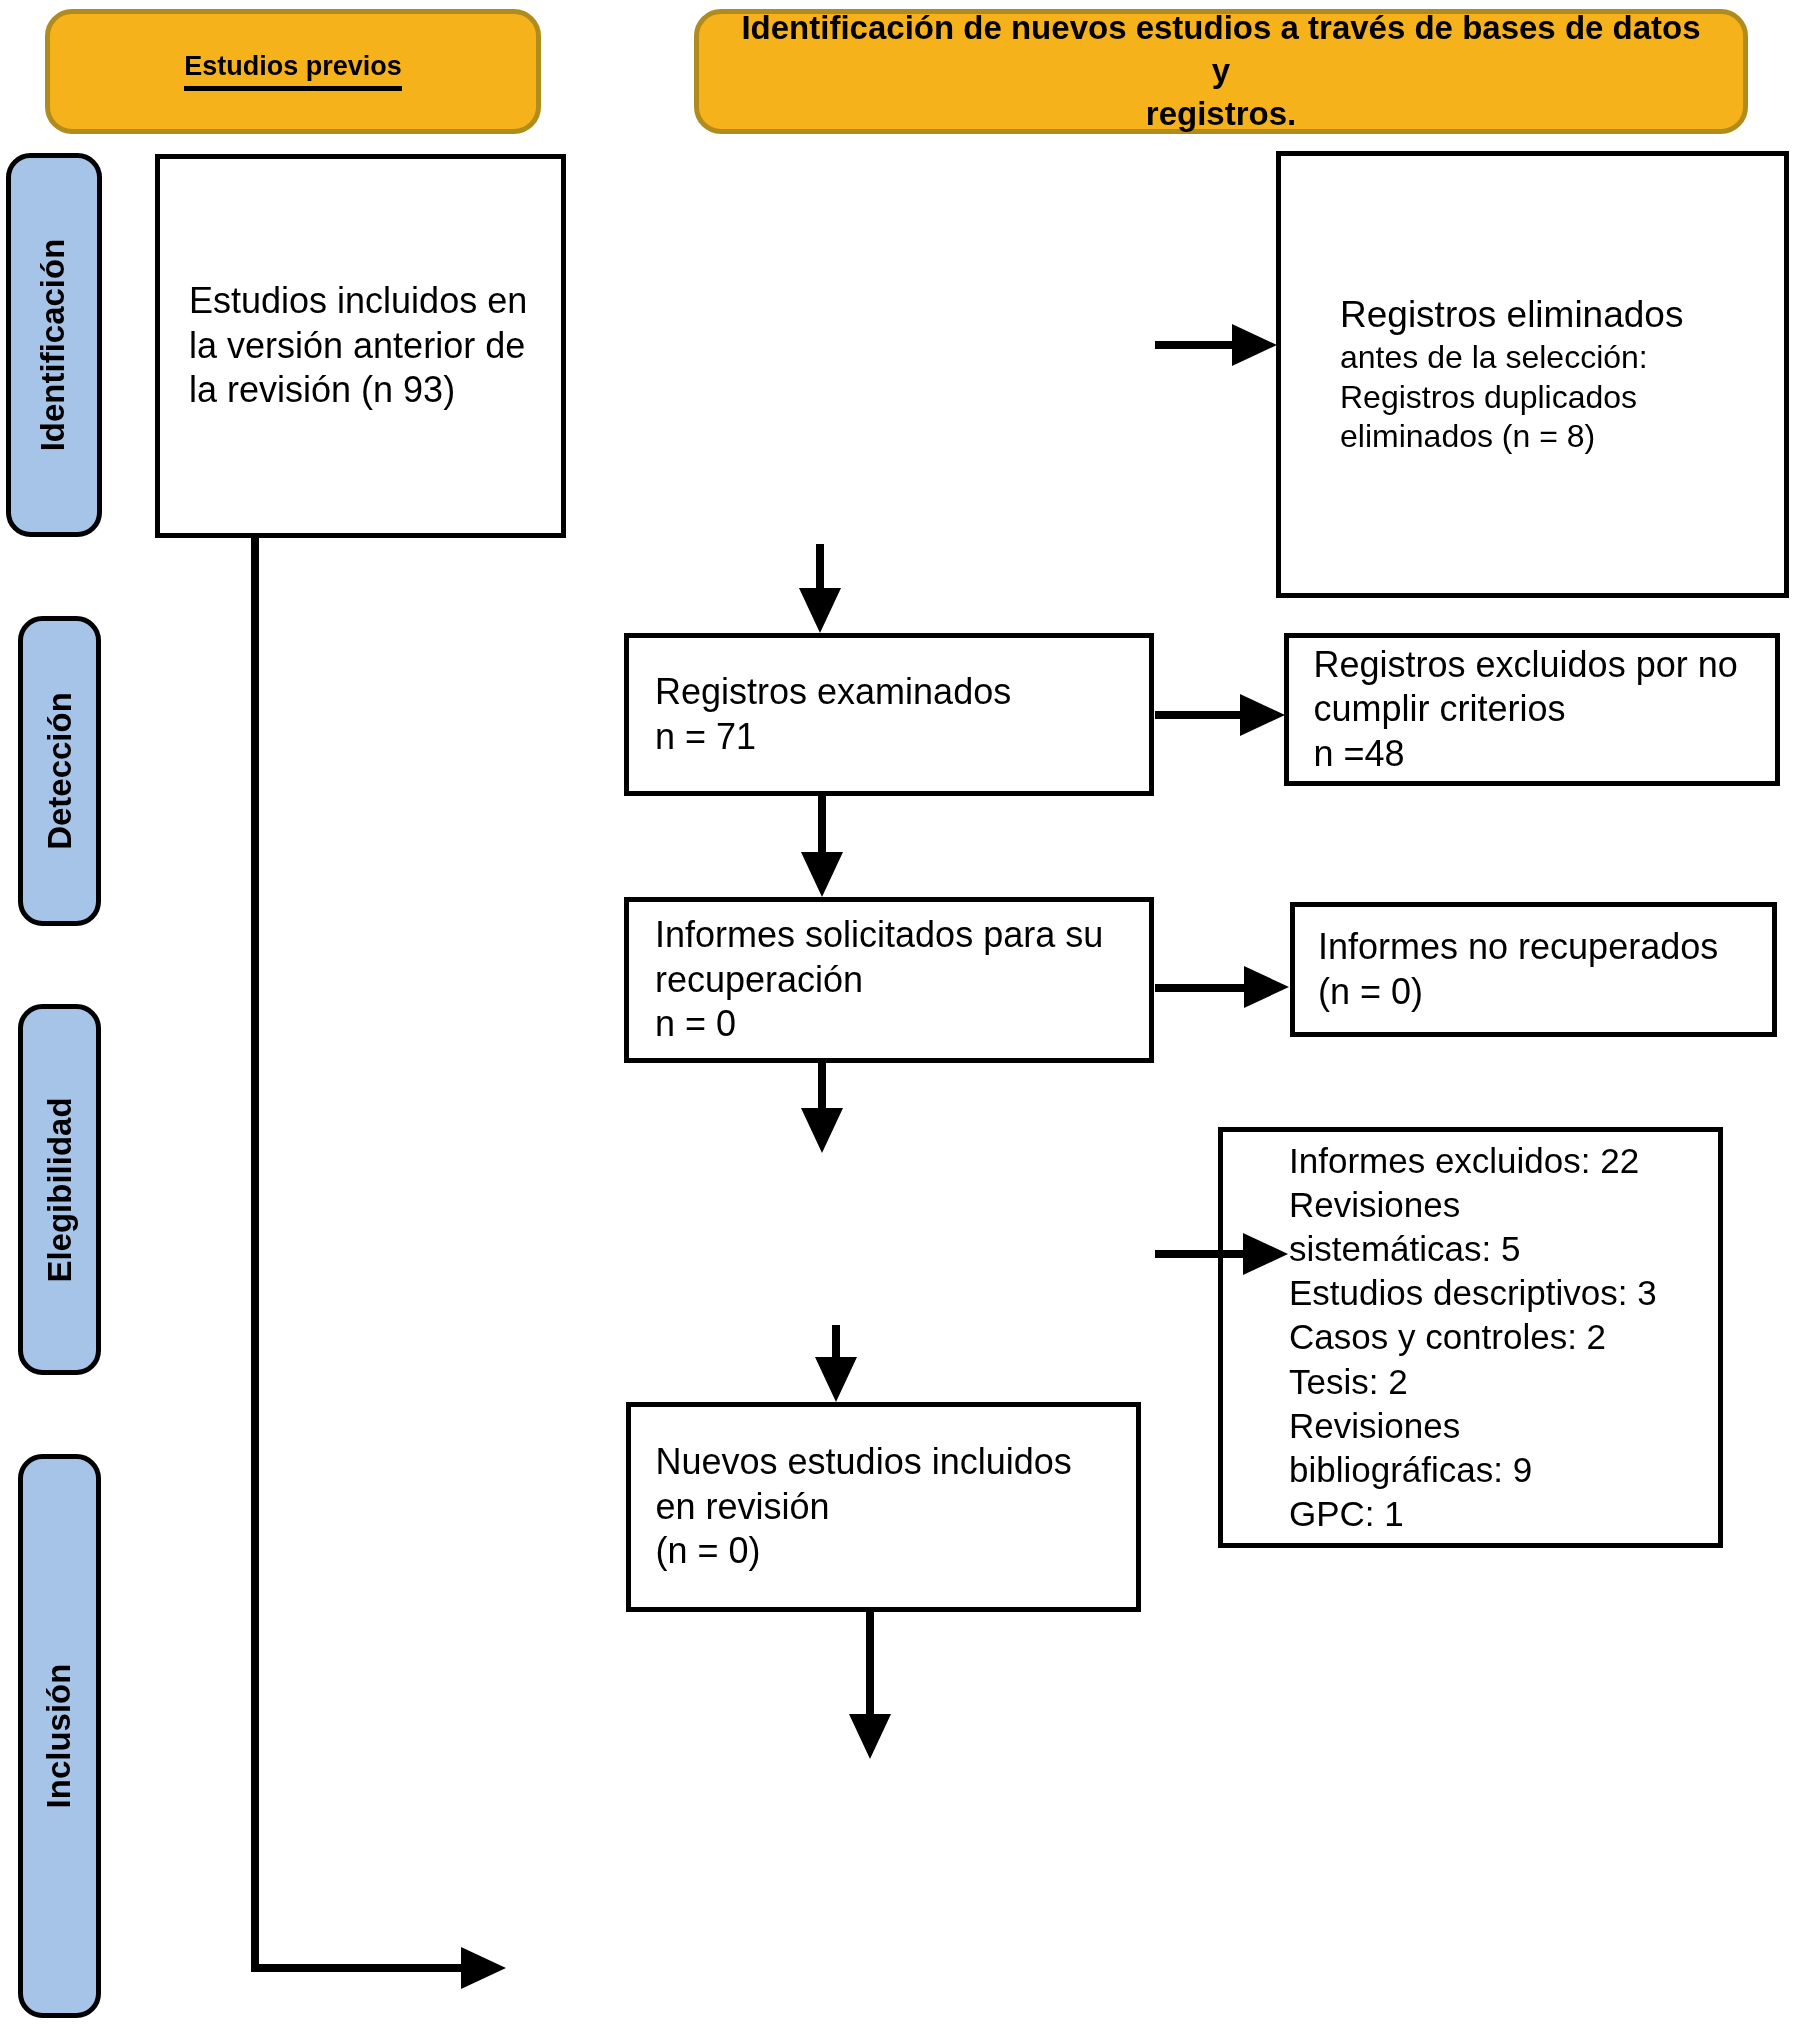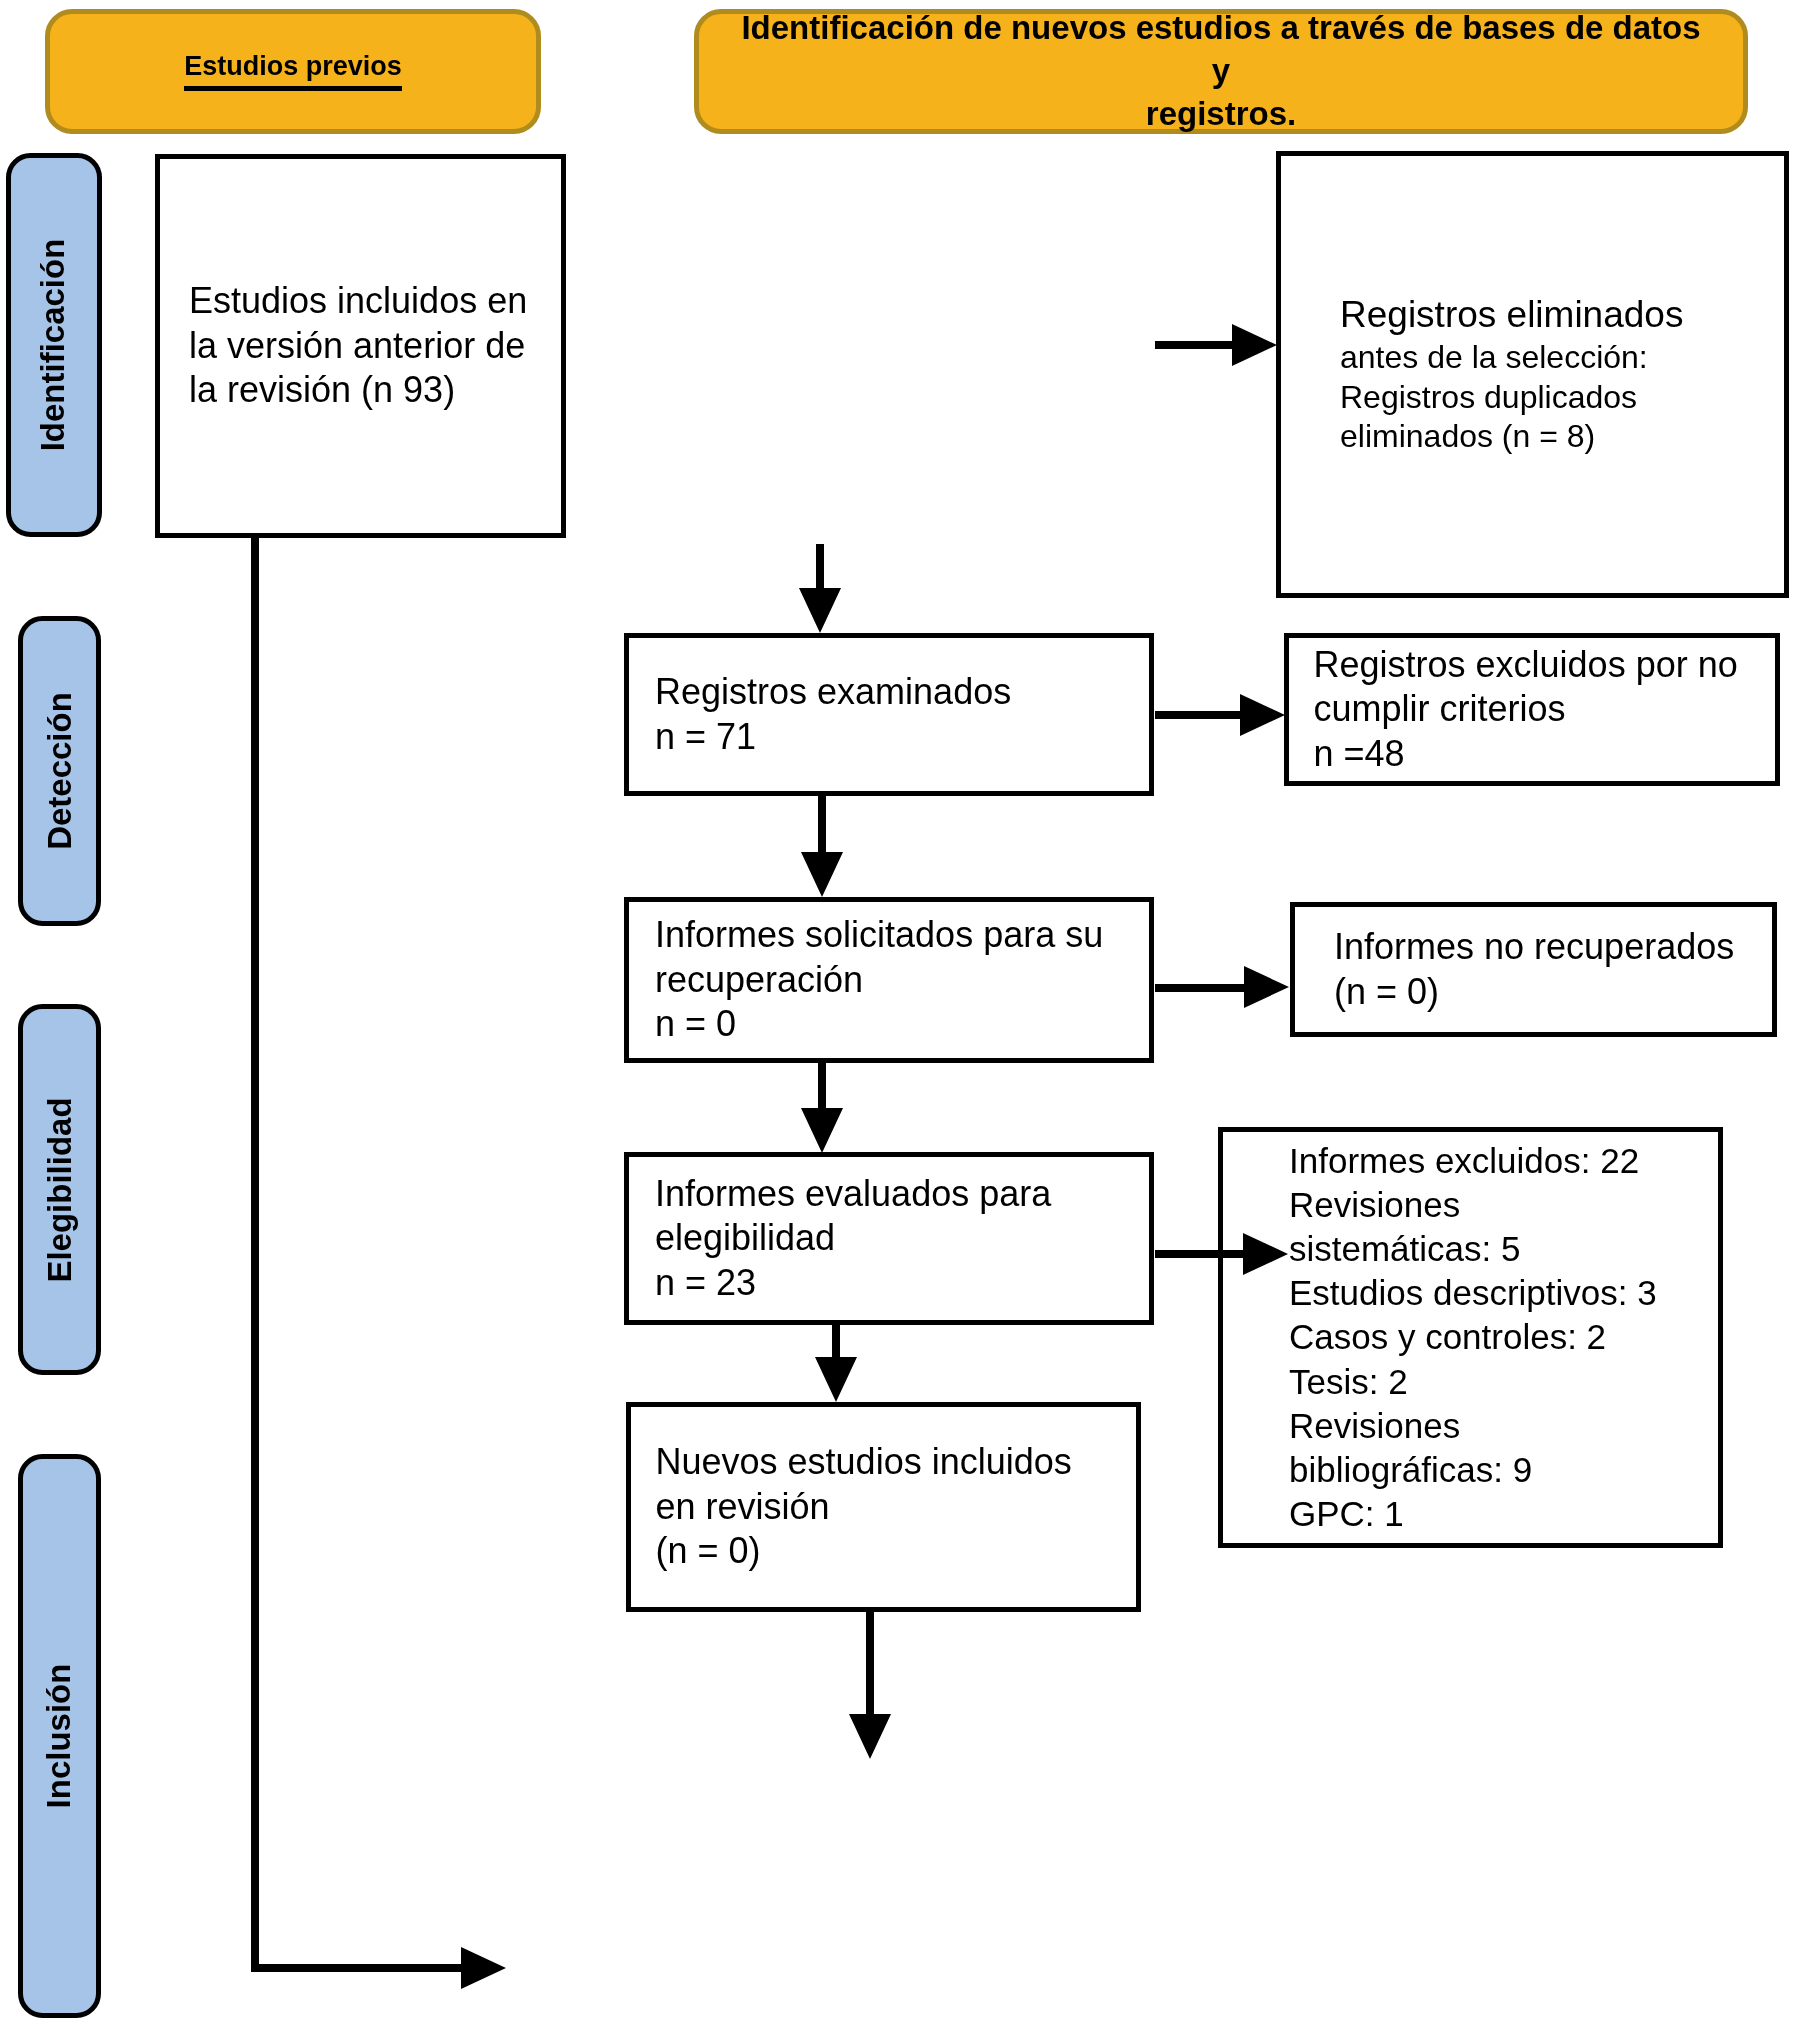--- a/index.html
+++ b/index.html
@@ -132,30 +132,25 @@
 cumplir criterios
 n =48</div>
   </div>
 
   <div class="wbox" style="left:624px;top:897px;width:530px;height:166px;padding-left:26px;">
     <div class="txt">Informes solicitados para su
 recuperación
 n = 0</div>
   </div>
 
-  <div class="wbox" style="left:1290px;top:902px;width:487px;height:135px;padding-left:39px;">
+  <div class="wbox" style="left:1290px;top:902px;width:487px;height:135px;padding-left:23px;">
     <div class="txt">Informes no recuperados
 (n = 0)</div>
   </div>
 
-  <div class="wbox" style="left:624px;top:1152px;width:530px;height:173px;padding-left:26px;">
-    <div class="txt">Informes evaluados para
-elegibilidad
-n = 23</div>
-  </div>
 
   <div class="wbox" style="left:1218px;top:1127px;width:505px;height:421px;padding-left:66px;">
     <div class="txt" style="font-size:35px;line-height:1.26;">Informes excluidos: 22
 Revisiones
 sistemáticas: 5
 Estudios descriptivos: 3
 Casos y controles: 2
 Tesis: 2
 Revisiones
 bibliográficas: 9

